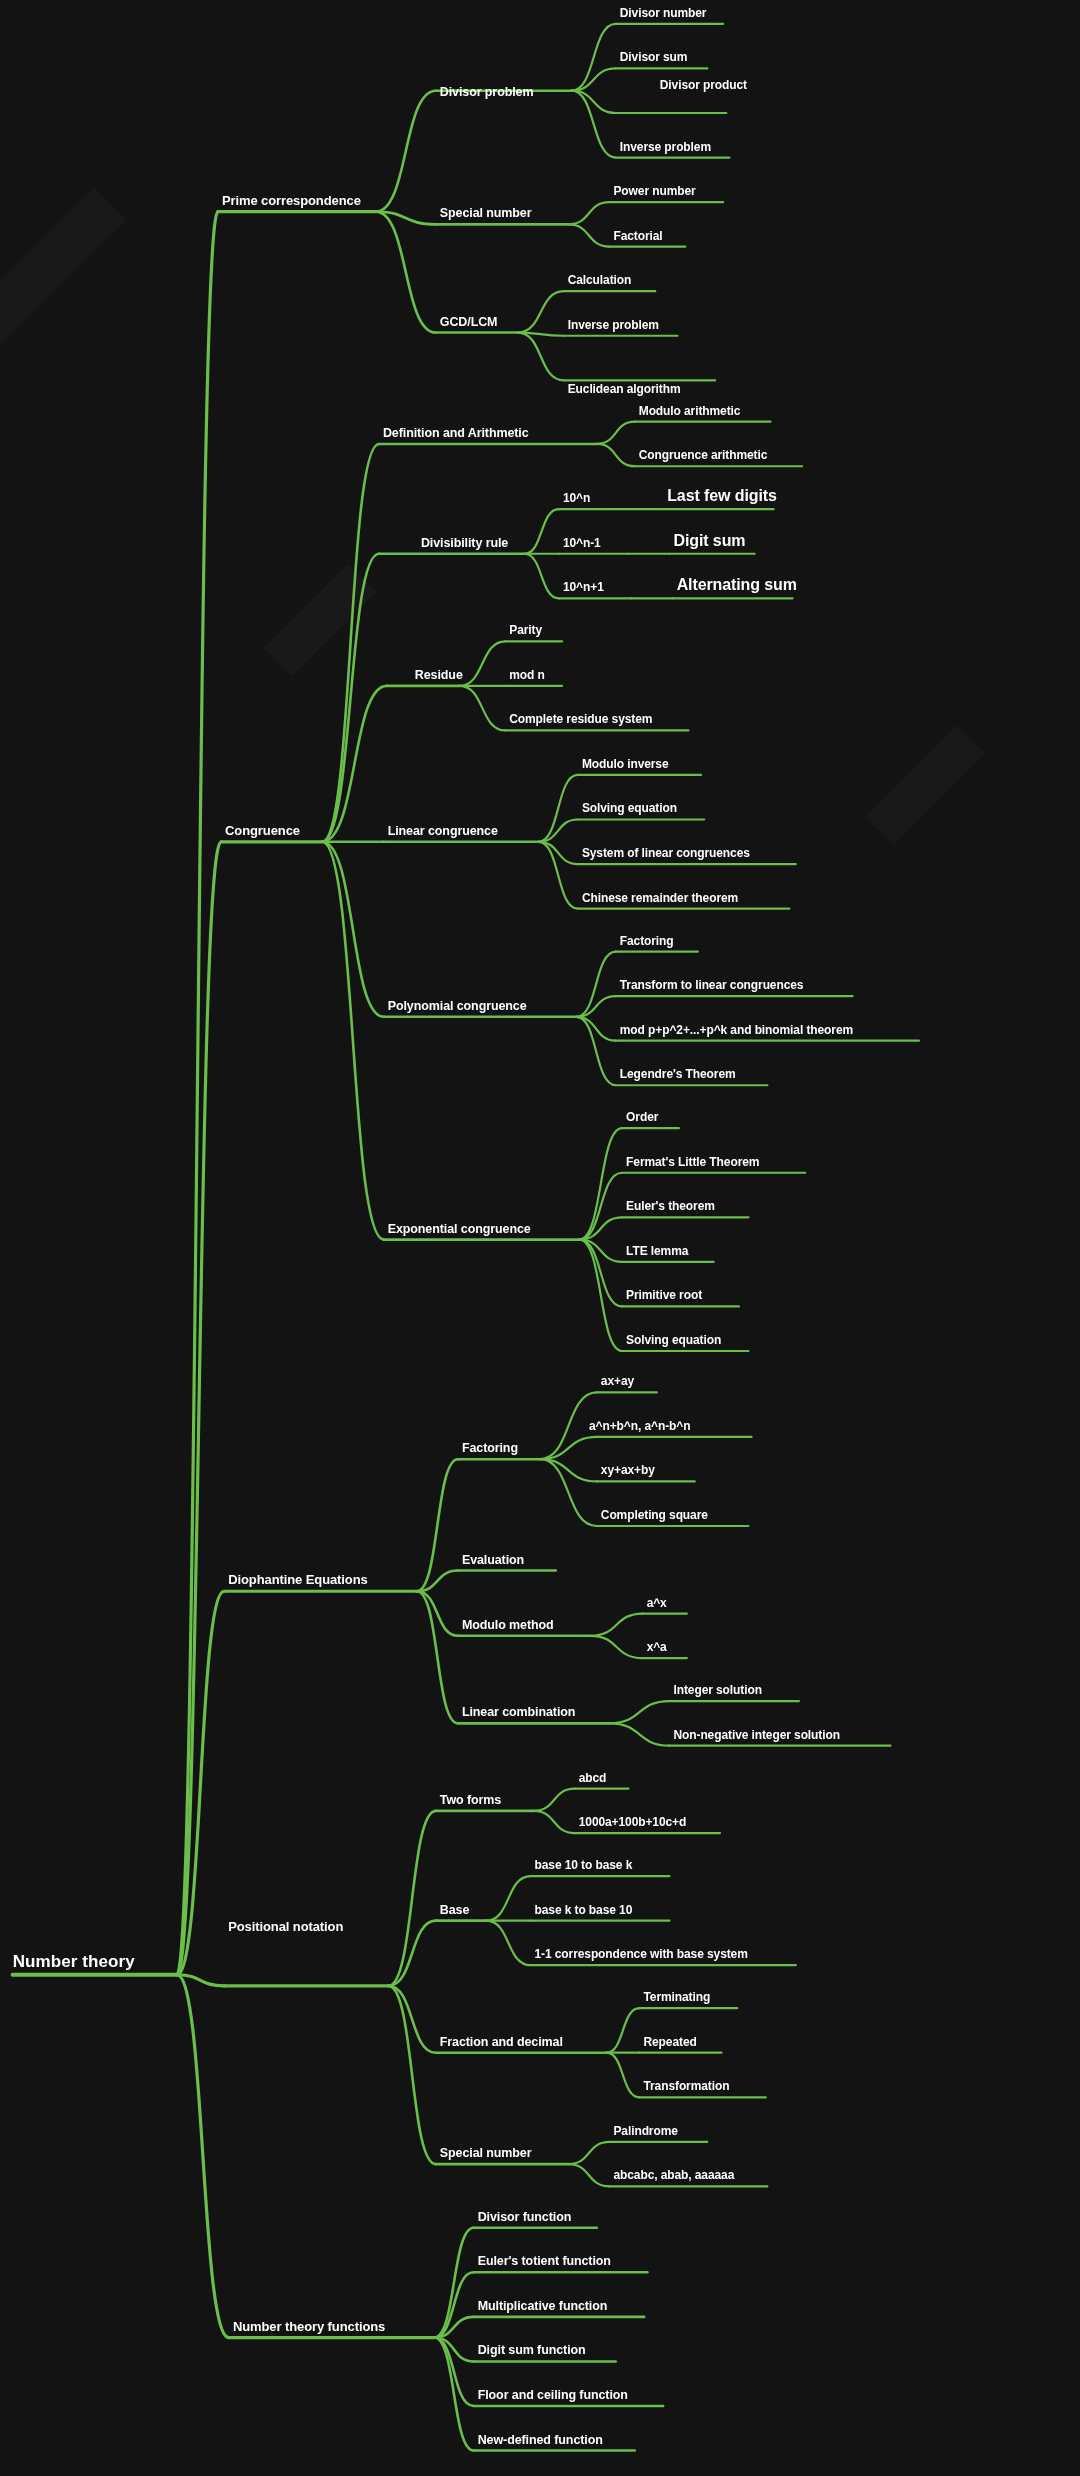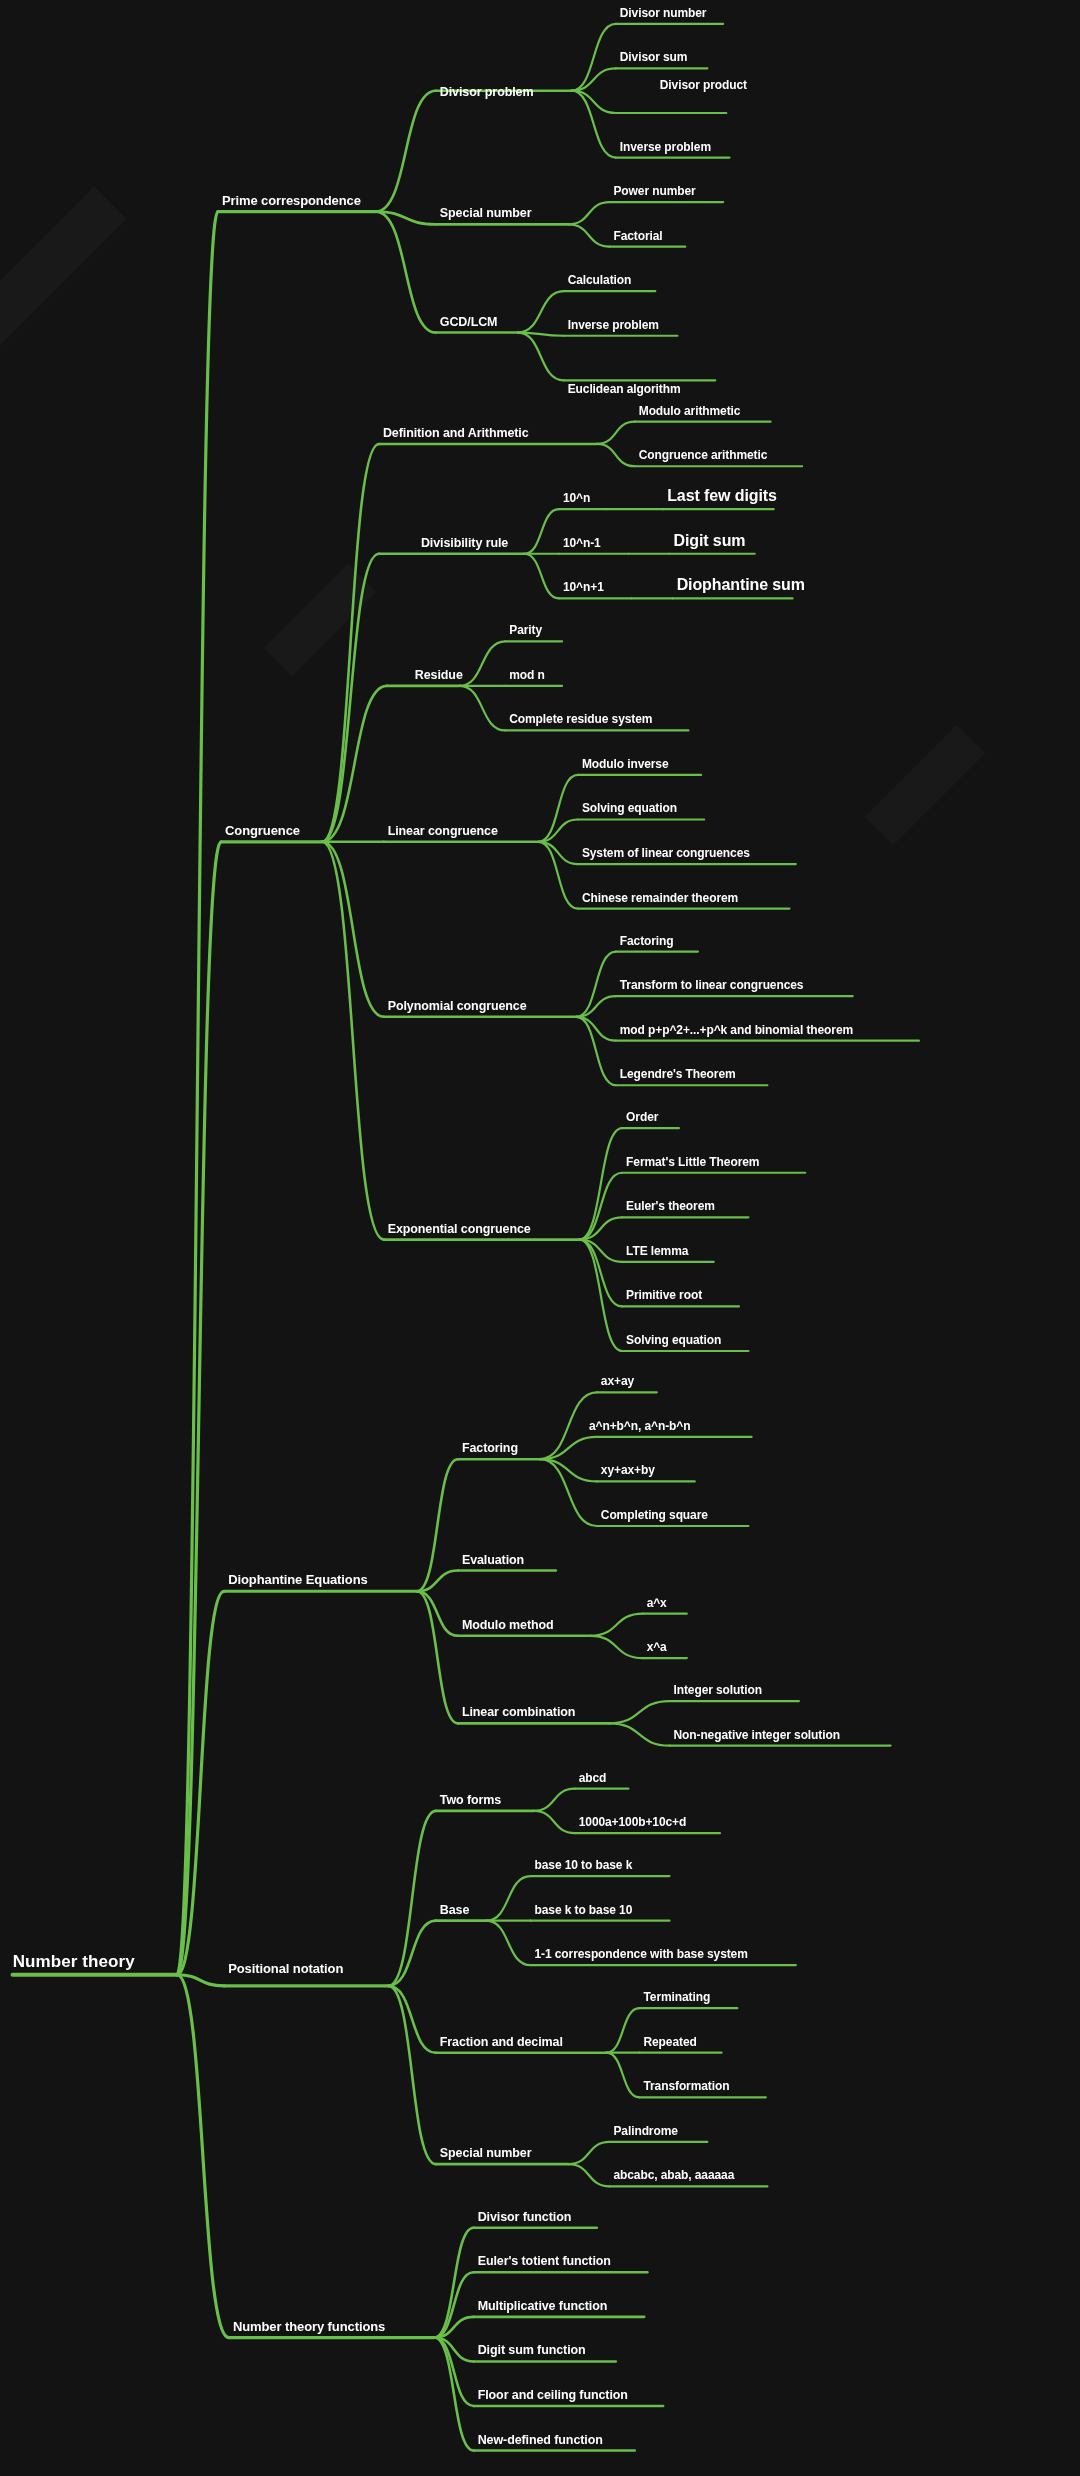--- a/index.html
+++ b/index.html
@@ -239,21 +239,21 @@
       <div class="node-label lvl1" style="left: 225.053px; top: 836.776px;">Congruence</div>
       <div class="node-label lvl2" style="left: 382.947px; top: 438.961px;">Definition and Arithmetic</div>
       <div class="node-label lvl3" style="left: 638.737px; top: 416.684px;">Modulo arithmetic</div>
       <div class="node-label lvl3" style="left: 638.737px; top: 461.239px;">Congruence arithmetic</div>
       <div class="node-label lvl2" style="left: 382.947px; top: 548.758px; padding-left: 38px;">Divisibility rule</div>
       <div class="node-label lvl3" style="left: 562.947px; top: 504.203px;">10^n</div>
       <div class="node-label lvl4" style="left: 667.158px; top: 504.203px;">Last few digits</div>
       <div class="node-label lvl3" style="left: 562.947px; top: 548.758px;">10^n-1</div>
       <div class="node-label lvl4" style="left: 673.474px; top: 548.758px;">Digit sum</div>
       <div class="node-label lvl3" style="left: 562.947px; top: 593.314px;">10^n+1</div>
-      <div class="node-label lvl4" style="left: 676.632px; top: 593.314px;">Diophantine sum</div>
+      <div class="node-label lvl4" style="left: 676.632px; top: 593.314px;">Alternating sum</div>
       <div class="node-label lvl2" style="left: 390.842px; top: 680.833px; padding-left: 24px;">Residue</div>
       <div class="node-label lvl3" style="left: 509.263px; top: 636.278px;">Parity</div>
       <div class="node-label lvl3" style="left: 509.263px; top: 680.833px;">mod n</div>
       <div class="node-label lvl3" style="left: 509.263px; top: 725.388px;">Complete residue system</div>
       <div class="node-label lvl2" style="left: 387.684px; top: 836.776px;">Linear congruence</div>
       <div class="node-label lvl3" style="left: 581.895px; top: 769.943px;">Modulo inverse</div>
       <div class="node-label lvl3" style="left: 581.895px; top: 814.499px;">Solving equation</div>
       <div class="node-label lvl3" style="left: 581.895px; top: 859.054px;">System of linear congruences</div>
       <div class="node-label lvl3" style="left: 581.895px; top: 903.609px;">Chinese remainder theorem</div>
       <div class="node-label lvl2" style="left: 387.684px; top: 1011.81px;">Polynomial congruence</div>
@@ -274,21 +274,21 @@
       <div class="node-label lvl3" style="left: 589px; top: 1431.91px;">a^n+b^n, a^n-b^n</div>
       <div class="node-label lvl3" style="left: 600.842px; top: 1476.46px;">xy+ax+by</div>
       <div class="node-label lvl3" style="left: 600.842px; top: 1521.02px;">Completing square</div>
       <div class="node-label lvl2" style="left: 461.895px; top: 1565.57px;">Evaluation</div>
       <div class="node-label lvl2" style="left: 461.895px; top: 1630.81px;">Modulo method</div>
       <div class="node-label lvl3" style="left: 646.632px; top: 1608.54px;">a^x</div>
       <div class="node-label lvl3" style="left: 646.632px; top: 1653.09px;">x^a</div>
       <div class="node-label lvl2" style="left: 461.895px; top: 1718.33px;">Linear combination</div>
       <div class="node-label lvl3" style="left: 673.474px; top: 1696.06px;">Integer solution</div>
       <div class="node-label lvl3" style="left: 673.474px; top: 1740.61px;">Non-negative integer solution</div>
-      <div class="node-label lvl1" style="left: 228.211px; top: 1975px;">Positional notation</div>
+      <div class="node-label lvl1" style="left: 228.211px; top: 1933px;">Positional notation</div>
       <div class="node-label lvl2" style="left: 439.789px; top: 1805.85px;">Two forms</div>
       <div class="node-label lvl3" style="left: 578.737px; top: 1783.58px;">abcd</div>
       <div class="node-label lvl3" style="left: 578.737px; top: 1828.13px;">1000a+100b+10c+d</div>
       <div class="node-label lvl2" style="left: 439.789px; top: 1915.65px;">Base</div>
       <div class="node-label lvl3" style="left: 534.526px; top: 1871.1px;">base 10 to base k</div>
       <div class="node-label lvl3" style="left: 534.526px; top: 1915.65px;">base k to base 10</div>
       <div class="node-label lvl3" style="left: 534.526px; top: 1960.21px;">1-1 correspondence with base system</div>
       <div class="node-label lvl2" style="left: 439.789px; top: 2047.72px;">Fraction and decimal</div>
       <div class="node-label lvl3" style="left: 643.474px; top: 2003.17px;">Terminating</div>
       <div class="node-label lvl3" style="left: 643.474px; top: 2047.72px;">Repeated</div>

